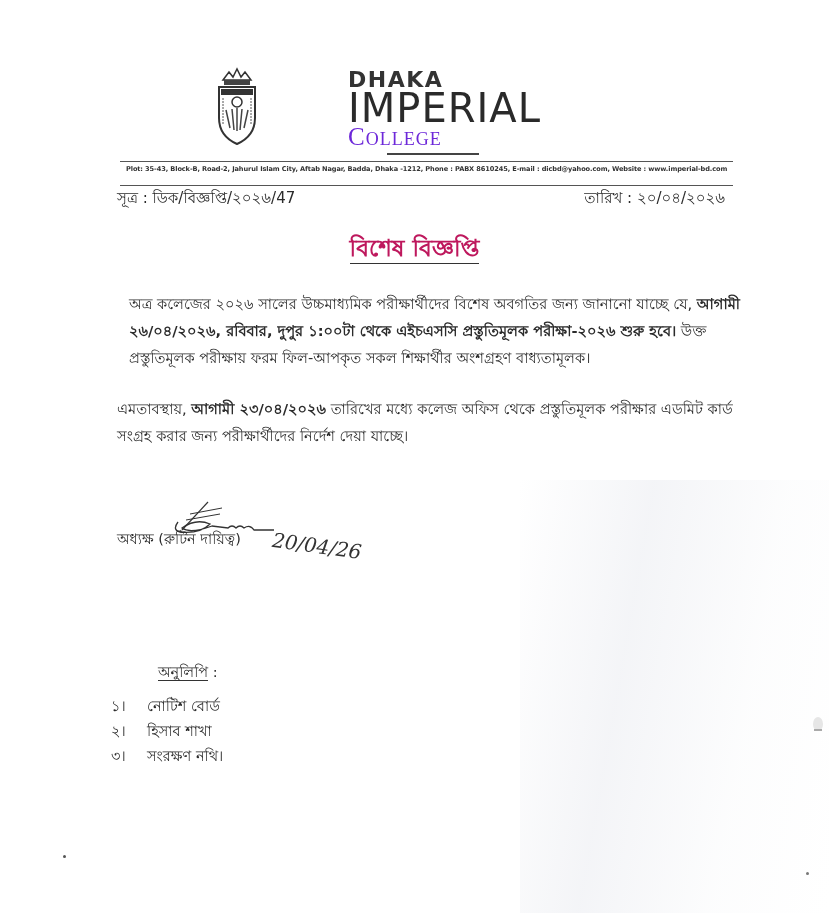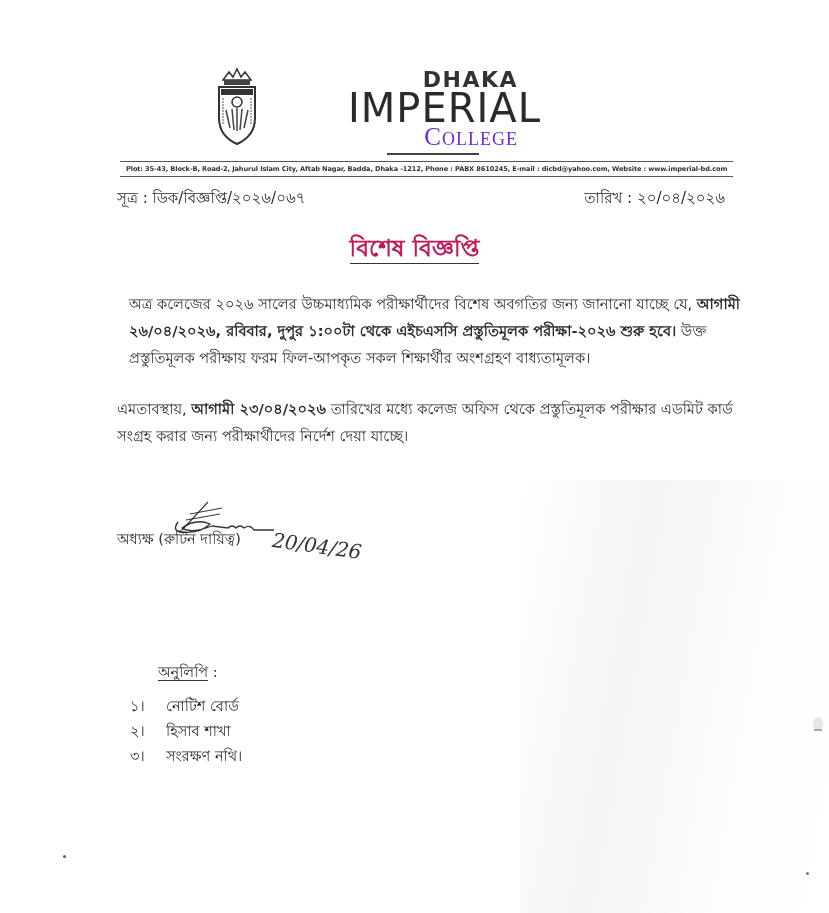--- a/index.html
+++ b/index.html
@@ -11,42 +11,42 @@
   }
   .page-shade {
     position: absolute; left: 520px; top: 480px; width: 309px; height: 433px;
     background: linear-gradient(100deg, rgba(255,255,255,0) 0%, rgba(230,232,238,0.45) 35%, rgba(245,246,248,0.25) 70%, rgba(255,255,255,0) 100%);
     pointer-events: none;
   }
   .logo {
     position: absolute; left: 215px; top: 66px; width: 44px; height: 80px;
   }
   .brand {
-    position: absolute; left: 348px; top: 68px; width: 170px; text-align: right;
+    position: absolute; left: 348px; top: 68px; width: 170px; text-align: left;
   }
   .brand .l1 {
     font-family: "DejaVu Sans", sans-serif; font-weight: bold; font-size: 22px;
     letter-spacing: 1.5px; color: #333; line-height: 24px;
   }
   .brand .l2 {
     font-family: "DejaVu Sans", sans-serif; font-size: 40px; letter-spacing: 1px;
     color: #2a2a2a; line-height: 32px; font-weight: 500;
   }
   .brand .l3 {
     font-family: "Liberation Serif", serif; font-size: 25px; color: #6d28d9; line-height: 26px;
     font-variant: small-caps; letter-spacing: 1px;
   }
   .brand .rule {
     width: 92px; height: 2px; background: #444; margin: 3px auto 0;
   }
   .addr {
     position: absolute; left: 120px; top: 161px; width: 613px;
     border-top: 1px solid #555; border-bottom: 1px solid #555;
     font-family: "DejaVu Sans", sans-serif; font-size: 6.6px; font-weight: bold;
-    color: #333; padding: 3px 0 3px 6px; white-space: nowrap; box-sizing: border-box;
+    color: #333; padding: 3px 0 12px 6px; white-space: nowrap; box-sizing: border-box;
     letter-spacing: -0.1px;
   }
   .ref { position: absolute; left: 117px; top: 186px; font-size: 15px; color: #2b2b2b; }
   .date { position: absolute; right: 104px; top: 186px; font-size: 15px; color: #2b2b2b; text-align: right; }
   .title {
     position: absolute; left: 0; width: 829px; top: 230px; text-align: center;
   }
   .title span {
     font-size: 23px; font-weight: bold; color: #be185d; border-bottom: 1.5px solid #333; padding-bottom: 2px;
   }
@@ -57,21 +57,21 @@
   .p2 { top: 395px; }
   .b { font-weight: bold; }
   .signature {
     position: absolute; left: 170px; top: 500px; width: 230px; height: 70px;
   }
   .signer { position: absolute; left: 117px; top: 528px; font-size: 14.5px; color: #2b2b2b; }
   .cc-title {
     position: absolute; left: 158px; top: 661px; font-size: 14.5px; color: #2b2b2b;
   }
   .cc-title .u { border-bottom: 1.2px solid #333; font-family: Liberation Serif, serif; }
-  .cc-list { position: absolute; left: 130px; top: 694px; list-style: none; margin: 0; padding: 0; }
+  .cc-list { position: absolute; left: 111px; top: 694px; list-style: none; margin: 0; padding: 0; }
   .cc-list li { font-size: 14.5px; line-height: 25px; color: #2b2b2b; }
   .cc-list .n { display: inline-block; width: 36px; }
   .dot1 { position: absolute; left: 63px; top: 855px; width: 3px; height: 3px; background: #555; border-radius: 50%; }
   .dot2 { position: absolute; left: 806px; top: 872px; width: 3px; height: 3px; background: #777; border-radius: 50%; }
   .smudge { position: absolute; left: 812px; top: 716px; width: 12px; height: 18px; }
 </style>
 </head>
 <body>
 
 <div class="page-shade"></div>
@@ -90,21 +90,21 @@
 
 <div class="brand">
   <div class="l1">DHAKA</div>
   <div class="l2">IMPERIAL</div>
   <div class="l3"><span style="text-transform:none">College</span></div>
   <div class="rule"></div>
 </div>
 
 <div class="addr">Plot: 35-43, Block-B, Road-2, Jahurul Islam City, Aftab Nagar, Badda, Dhaka -1212, Phone : PABX 8610245, E-mail : dicbd@yahoo.com, Website : www.imperial-bd.com</div>
 
-<div class="ref">সূত্র : ডিক/বিজ্ঞপ্তি/২০২৬/০৬৭</div>
+<div class="ref">সূত্র : ডিক/বিজ্ঞপ্তি/২০২৬/47</div>
 <div class="date">তারিখ : ২০/০৪/২০২৬</div>
 
 <div class="title">
   <span>বিশেষ বিজ্ঞপ্তি</span>
 </div>
 
 <div class="para p1">
   <span>অত্র কলেজের ২০২৬ সালের উচ্চমাধ্যমিক পরীক্ষার্থীদের বিশেষ অবগতির জন্য জানানো যাচ্ছে যে, </span><span class="b">আগামী ২৬/০৪/২০২৬, রবিবার, দুপুর ১:০০টা থেকে এইচএসসি প্রস্তুতিমূলক পরীক্ষা-২০২৬ শুরু হবে।</span><span> উক্ত প্রস্তুতিমূলক পরীক্ষায় ফরম ফিল-আপকৃত সকল শিক্ষার্থীর অংশগ্রহণ বাধ্যতামূলক।</span>
 </div>
 

